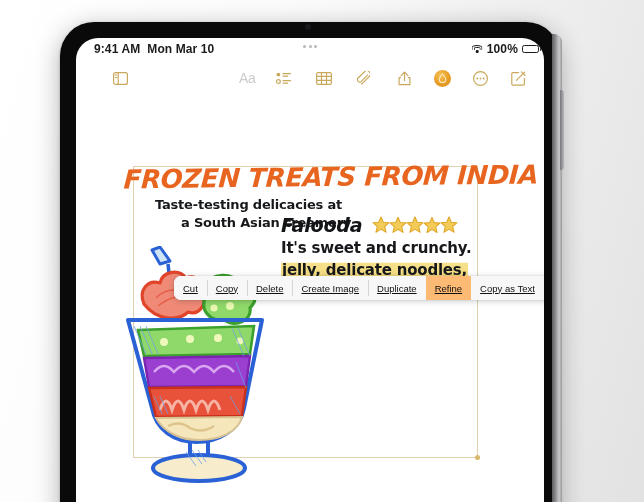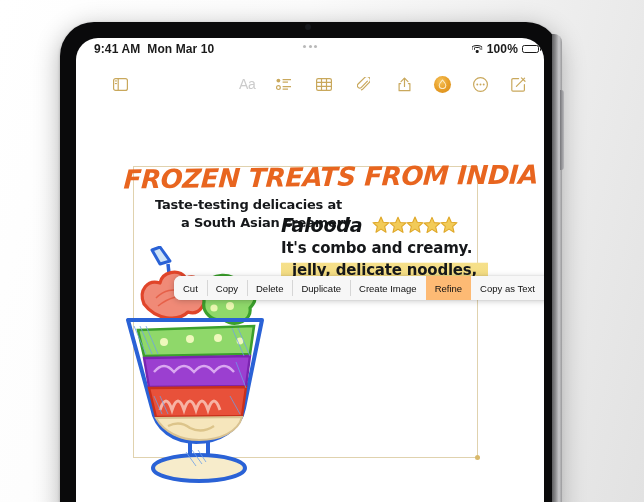--- a/index.html
+++ b/index.html
@@ -97,21 +97,21 @@
     transform: translateX(-50%);
     display: flex; gap: 2.5px;
   }
   #stage-dots span { width: 3px; height: 3px; border-radius: 50%; background: #b9b9b9; }
 
   
   #toolbar {
     height: 36px;
     position: relative;
     display: flex;
-    align-items: flex-end;
+    align-items: center;
     padding: 0 32px;
   }
   .tb-icon {
     width: 24px; height: 24px;
     display: flex; align-items: center; justify-content: center;
     color: #c9a85c;
   }
   .tb-icon svg { display: block; }
   #tb-center {
     position: absolute; left: 50%; transform: translateX(-52%);
@@ -197,37 +197,38 @@
     font-family: "DejaVu Sans", sans-serif;
     font-size: 15px; font-weight: bold;
     color: #16181b; line-height: 1.46;
     letter-spacing: -.2px;
     margin-top: 2px;
   }
   .entry-body span.hl {
     background: linear-gradient(180deg, rgba(247,226,140,.0) 6%, #f6e08a 14%, #f3dc82 86%, rgba(247,226,140,0) 96%);
     box-decoration-break: clone;
     -webkit-box-decoration-break: clone;
-    padding: 0 11px;
+    padding: 0 1px;
   }
   #entry-falooda { left: 205px; top: 118px; width: 270px; }
   #entry-kulfi { left: 205px; top: 302px; width: 270px; }
 
   
   #context-menu {
     position: absolute;
     left: 98px; top: 180px;
     height: 24px;
     display: flex; align-items: stretch;
     background: #f5f5f5;
     border-radius: 7px;
     box-shadow: 0 1px 6px rgba(0,0,0,.22), 0 0 0 .5px rgba(0,0,0,.05);
     overflow: hidden;
     font-size: 9.5px;
     color: #101010;
+    text-decoration: underline;
   }
   .ctx-item {
     display: flex; align-items: center;
     padding: 0 9px;
     white-space: nowrap;
     position: relative;
     background: #f7f7f7;
   }
   .ctx-item + .ctx-item::before {
     content: ""; position: absolute; left: 0; top: 4px; bottom: 4px;
@@ -420,32 +421,32 @@
           <svg width="88" height="20" viewBox="0 0 88 20" fill="#f2cb58" stroke="#dfa82a" stroke-width="1.1" stroke-linejoin="round">
             <path d="M9 2 L11.3 7.3 L17 7.7 L12.7 11.5 L14 17.2 L9 14.1 L4 17.2 L5.3 11.5 L1 7.7 L6.7 7.3 Z"></path>
             <path d="M26 2.3 L28.3 7.5 L34 7.9 L29.7 11.7 L31 17.4 L26 14.3 L21 17.4 L22.3 11.7 L18 7.9 L23.7 7.5 Z"></path>
             <path d="M43 2 L45.3 7.3 L51 7.7 L46.7 11.5 L48 17.2 L43 14.1 L38 17.2 L39.3 11.5 L35 7.7 L40.7 7.3 Z"></path>
             <path d="M60 2.4 L62.3 7.6 L68 8 L63.7 11.8 L65 17.5 L60 14.4 L55 17.5 L56.3 11.8 L52 8 L57.7 7.6 Z"></path>
             <path d="M77 2 L79.3 7.3 L85 7.7 L80.7 11.5 L82 17.2 L77 14.1 L72 17.2 L73.3 11.5 L69 7.7 L74.7 7.3 Z"></path>
           </svg>
         </span>
       </div>
       <div class="entry-body">
-        <div><span>It's combo and creamy.</span></div>
+        <div><span>It's sweet and crunchy.</span></div>
         <div><span class="hl">jelly, delicate noodles,</span></div>
         <div><span class="hl">and crunchy pistachios</span></div>
       </div>
     </div>
 
 
     <div id="context-menu">
       <div class="ctx-item">Cut</div>
       <div class="ctx-item">Copy</div>
       <div class="ctx-item">Delete</div>
+      <div class="ctx-item">Create Image</div>
       <div class="ctx-item">Duplicate</div>
-      <div class="ctx-item">Create Image</div>
       <div class="ctx-item active">Refine</div>
       <div class="ctx-item">Copy as Text</div>
       <div class="ctx-more"></div>
     </div>
 
   </div>
 </div>
 
 </body></html>

